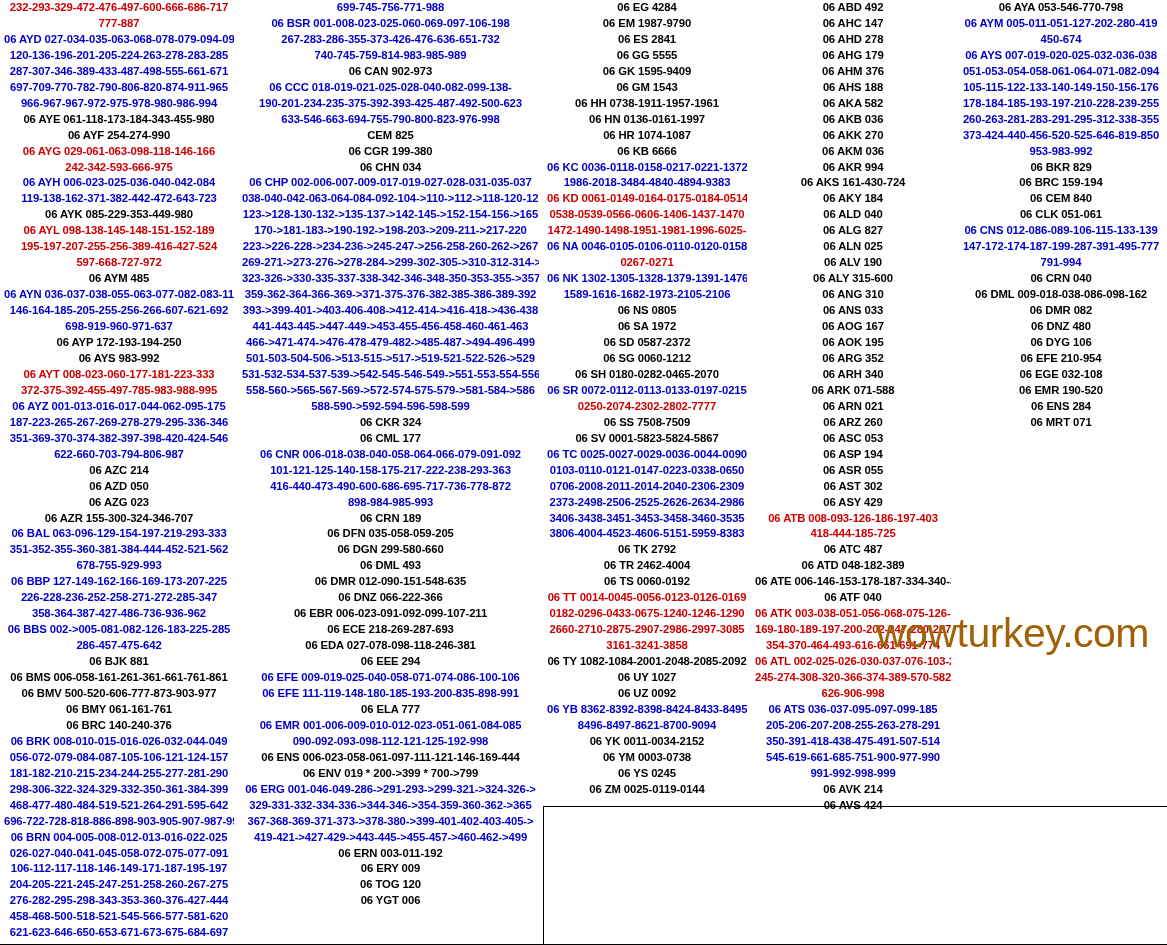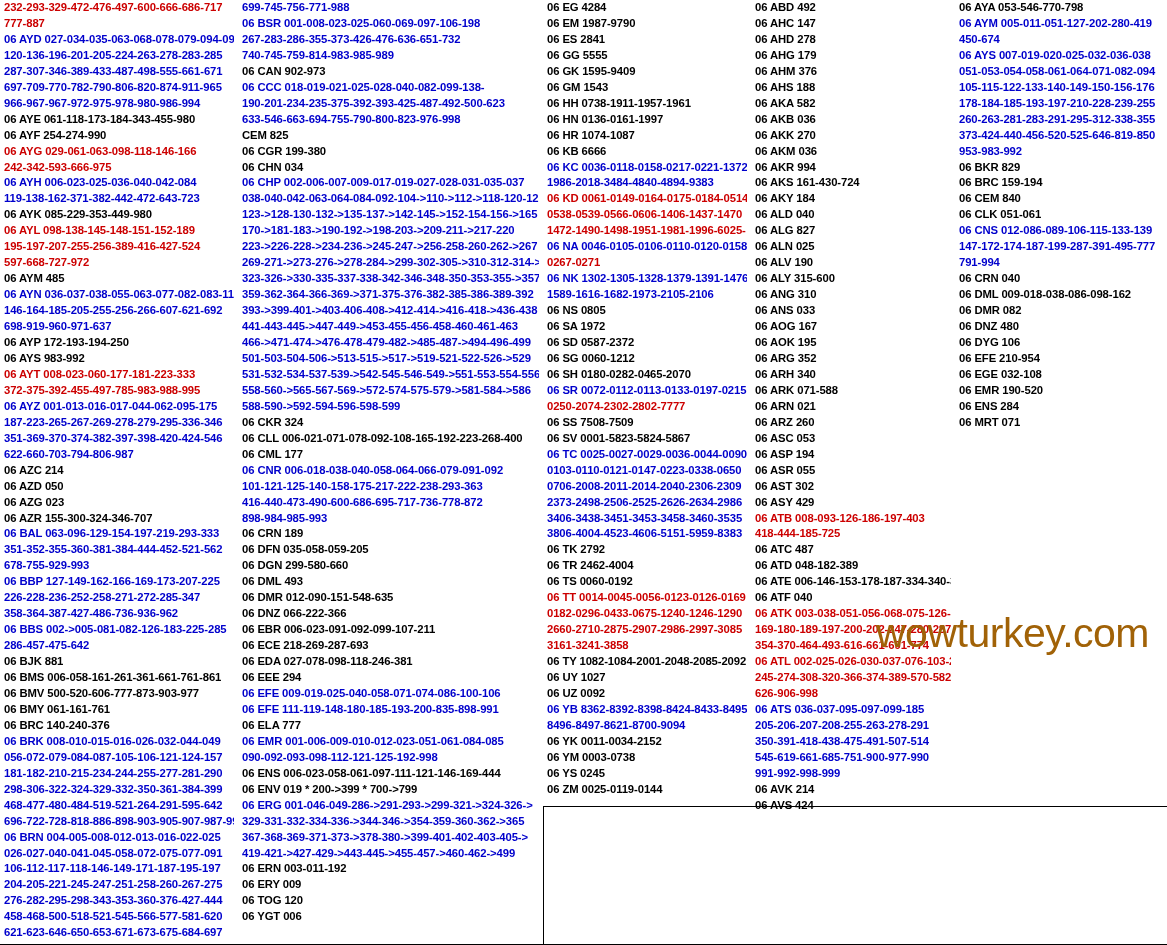--- a/index.html
+++ b/index.html
@@ -11,20 +11,21 @@
     width: 1167px;
     height: 945px;
     font-family: "Liberation Sans", sans-serif;
     position: relative;
     overflow: hidden;
   }
   #page {
     position: relative;
     width: 1167px;
     height: 709px;
+    text-align: center;
   }
   .columns {
     display: flex;
     flex-direction: row;
     align-items: flex-start;
     width: 1167px;
   }
   .col {
     box-sizing: border-box;
     padding: 0 4px 0 4px;
@@ -169,21 +170,20 @@
         <div class="line c-blue">323-326-&gt;330-335-337-338-342-346-348-350-353-355-&gt;357</div>
         <div class="line c-blue">359-362-364-366-369-&gt;371-375-376-382-385-386-389-392</div>
         <div class="line c-blue">393-&gt;399-401-&gt;403-406-408-&gt;412-414-&gt;416-418-&gt;436-438</div>
         <div class="line c-blue">441-443-445-&gt;447-449-&gt;453-455-456-458-460-461-463</div>
         <div class="line c-blue">466-&gt;471-474-&gt;476-478-479-482-&gt;485-487-&gt;494-496-499</div>
         <div class="line c-blue">501-503-504-506-&gt;513-515-&gt;517-&gt;519-521-522-526-&gt;529</div>
         <div class="line c-blue">531-532-534-537-539-&gt;542-545-546-549-&gt;551-553-554-556</div>
         <div class="line c-blue">558-560-&gt;565-567-569-&gt;572-574-575-579-&gt;581-584-&gt;586</div>
         <div class="line c-blue">588-590-&gt;592-594-596-598-599</div>
         <div class="line c-black">06 CKR 324</div>
-        <div class="line c-black">06 CLL 006-021-071-078-092-108-165-192-223-268-400</div>
         <div class="line c-black">06 CML 177</div>
         <div class="line c-blue">06 CNR 006-018-038-040-058-064-066-079-091-092</div>
         <div class="line c-blue">101-121-125-140-158-175-217-222-238-293-363</div>
         <div class="line c-blue">416-440-473-490-600-686-695-717-736-778-872</div>
         <div class="line c-blue">898-984-985-993</div>
         <div class="line c-black">06 CRN 189</div>
         <div class="line c-black">06 DFN 035-058-059-205</div>
         <div class="line c-black">06 DGN 299-580-660</div>
         <div class="line c-black">06 DML 493</div>
         <div class="line c-black">06 DMR 012-090-151-548-635</div>

